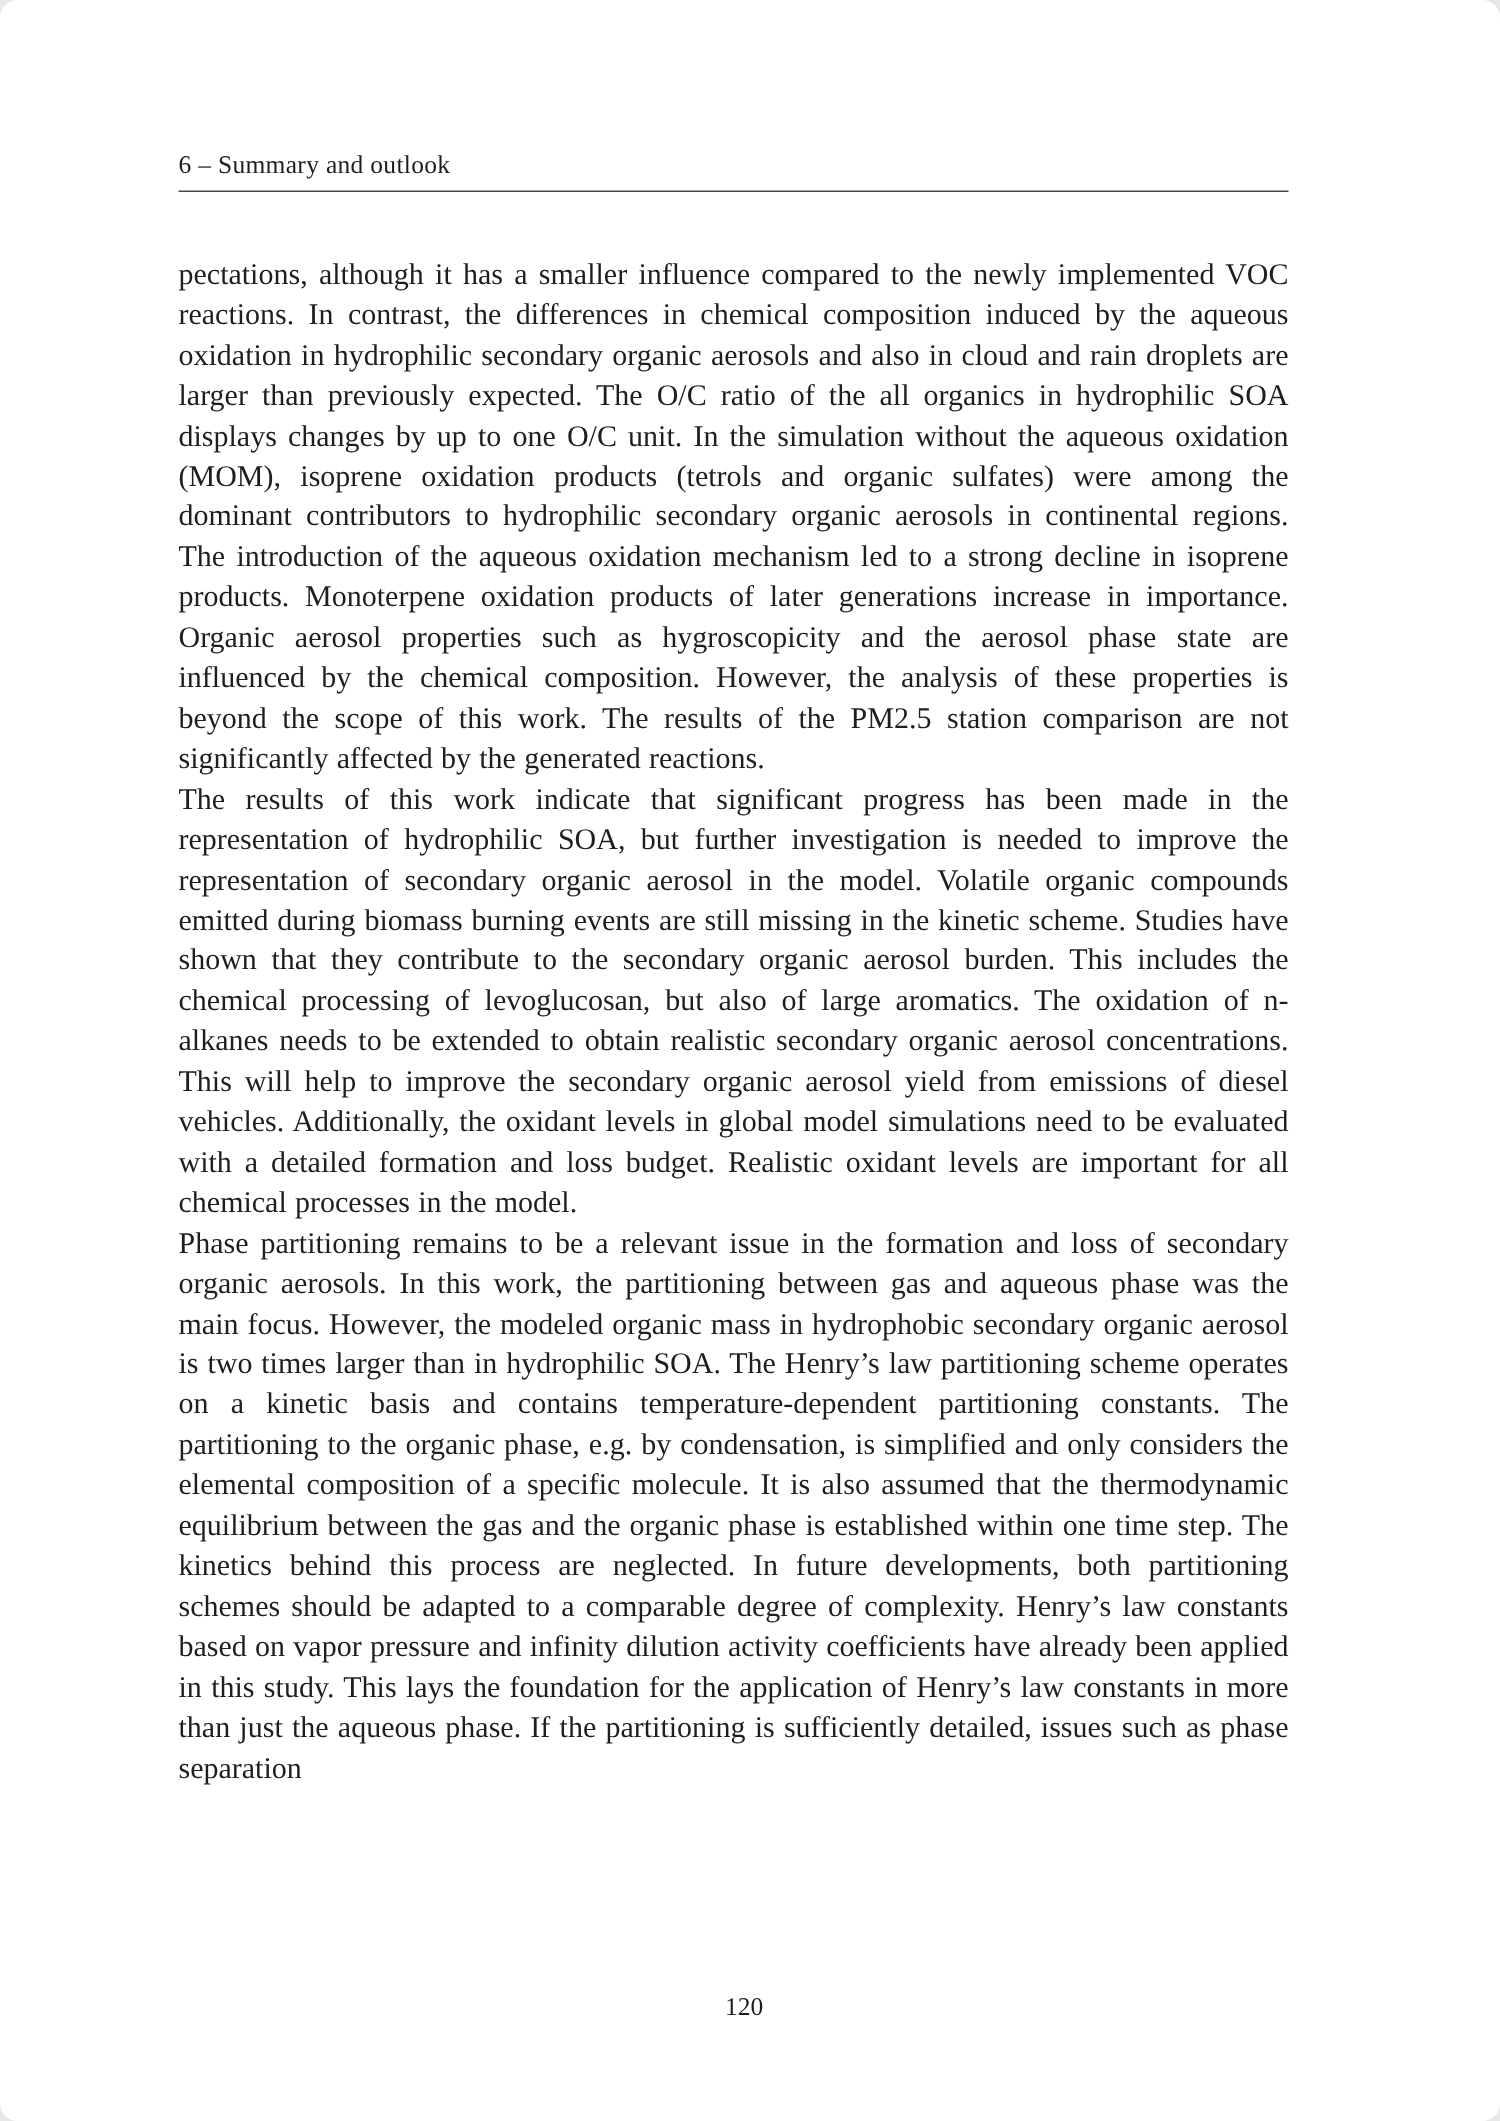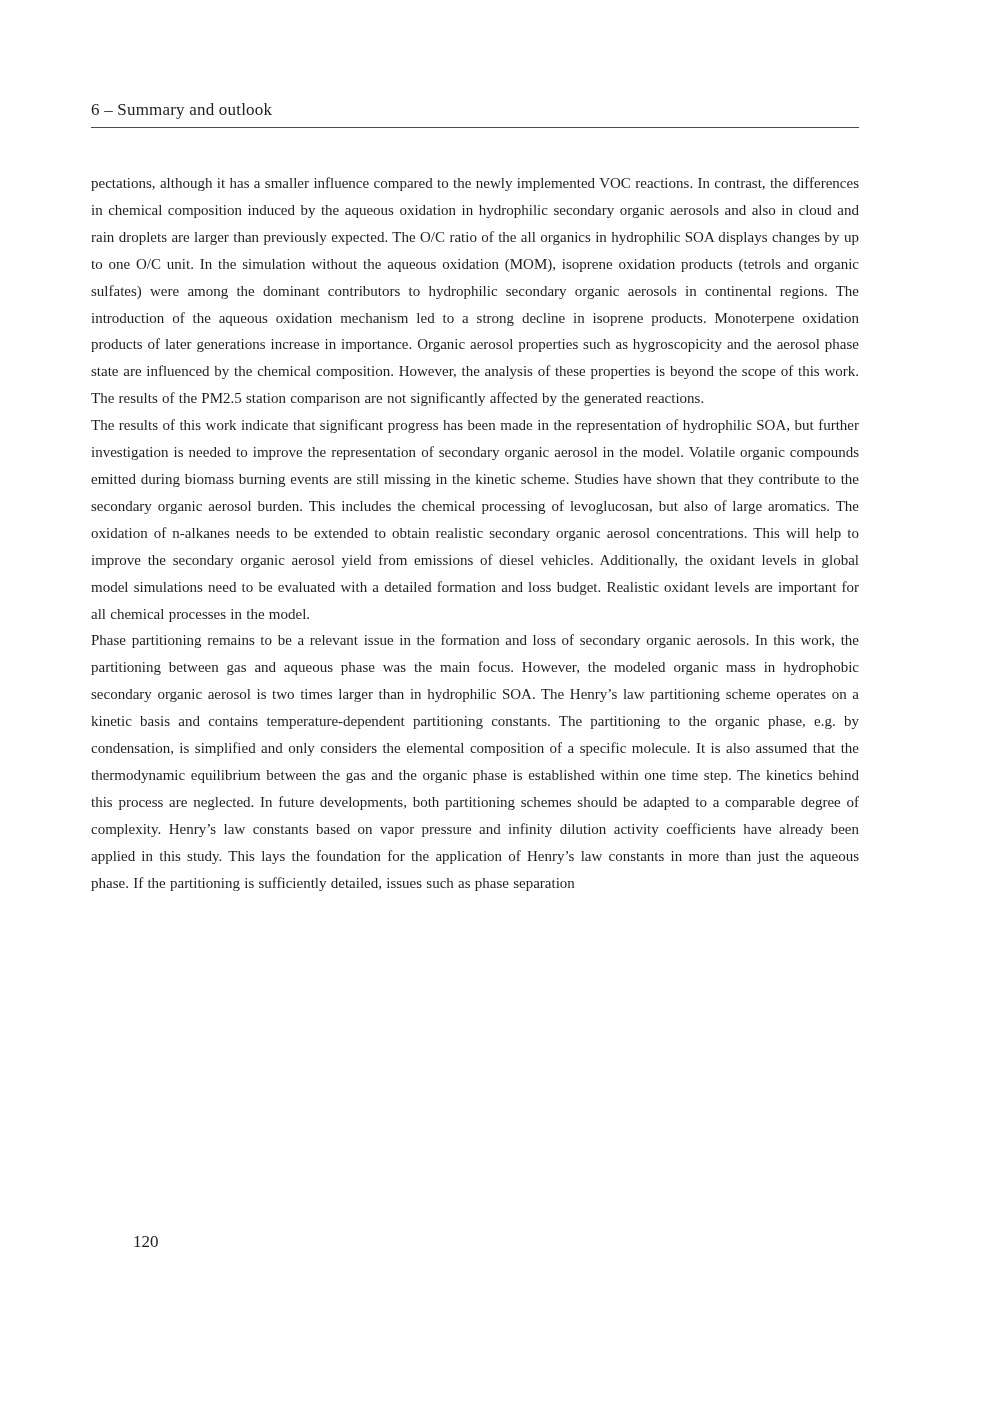--- a/index.html
+++ b/index.html
@@ -7,62 +7,63 @@
     padding: 0;
     background: #e8e8e8;
   }
   .page {
     position: relative;
     width: 1000px;
     height: 1414px;
     margin: 0 auto;
     background: #ffffff;
     box-sizing: border-box;
-    padding: 100px 141px 0 91px;
+    padding: 100px 141px 0 119px;
     color: #1e1e1e;
     font-family: "Liberation Serif", "DejaVu Serif", serif;
+    border-radius: 12px;
   }
   .running-header {
     font-size: 17px;
     line-height: 20px;
     letter-spacing: 0.2px;
   }
   .header-rule {
     margin-top: 7px;
     border-bottom: 1px solid #4a4a4a;
     height: 0;
   }
   .body-text {
     margin-top: 42px;
   }
   .body-text p {
     margin: 0;
-    font-size: 15px;
+    font-size: 20px;
     line-height: 26.9px;
     text-align: justify;
     hyphens: none;
     word-spacing: 0.5px;
   }
   .section-heading {
     margin: 40px 0 26px 0;
     font-size: 24px;
     font-weight: bold;
     line-height: 30px;
     letter-spacing: 0.2px;
   }
   .section-heading .sec-num {
     display: inline-block;
     margin-right: 19px;
   }
   .page-number {
     position: absolute;
-    top: 1232px;
+    top: 1328px;
     left: 133px;
     width: 726px;
-    text-align: left;
+    text-align: center;
     font-size: 17px;
     color: #1e1e1e;
   }
 </style>
 </head>
 <body>
 
 <div class="page">
 
   <div class="running-header">

